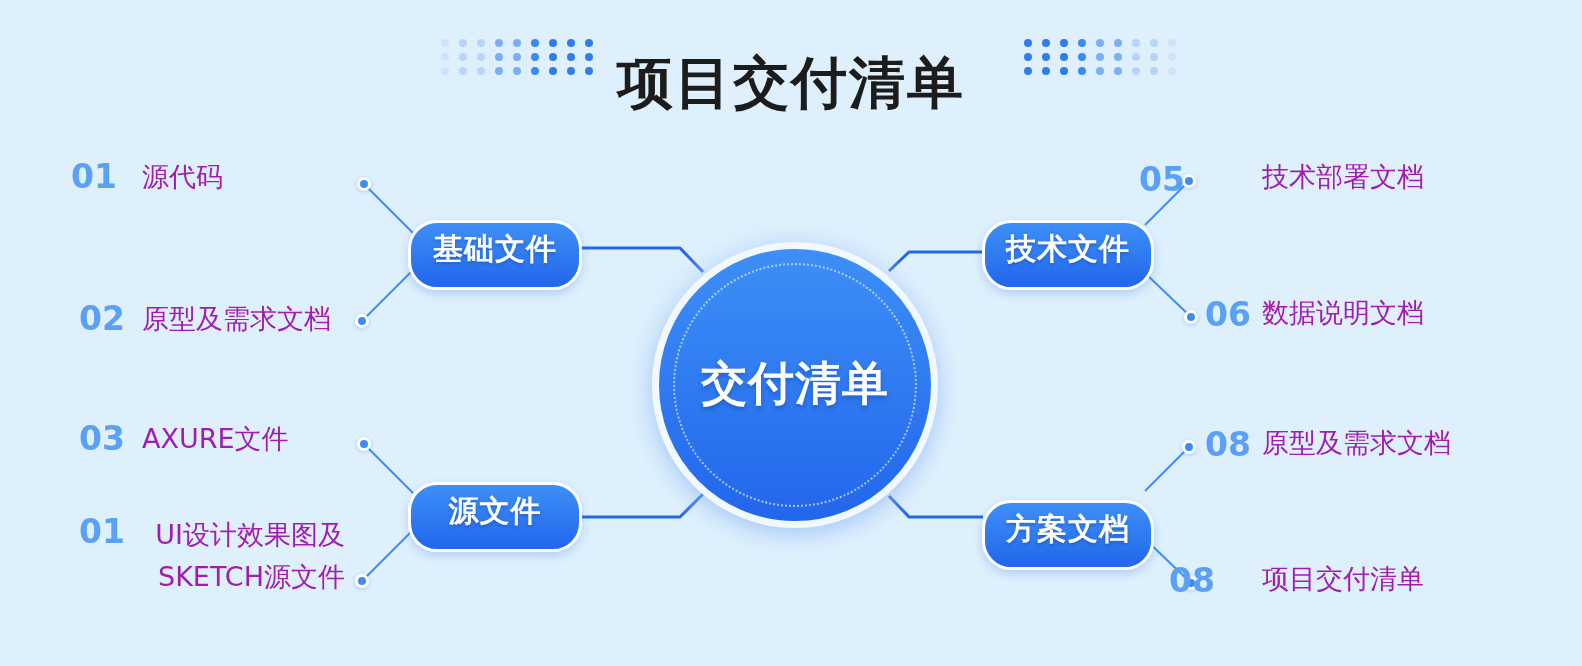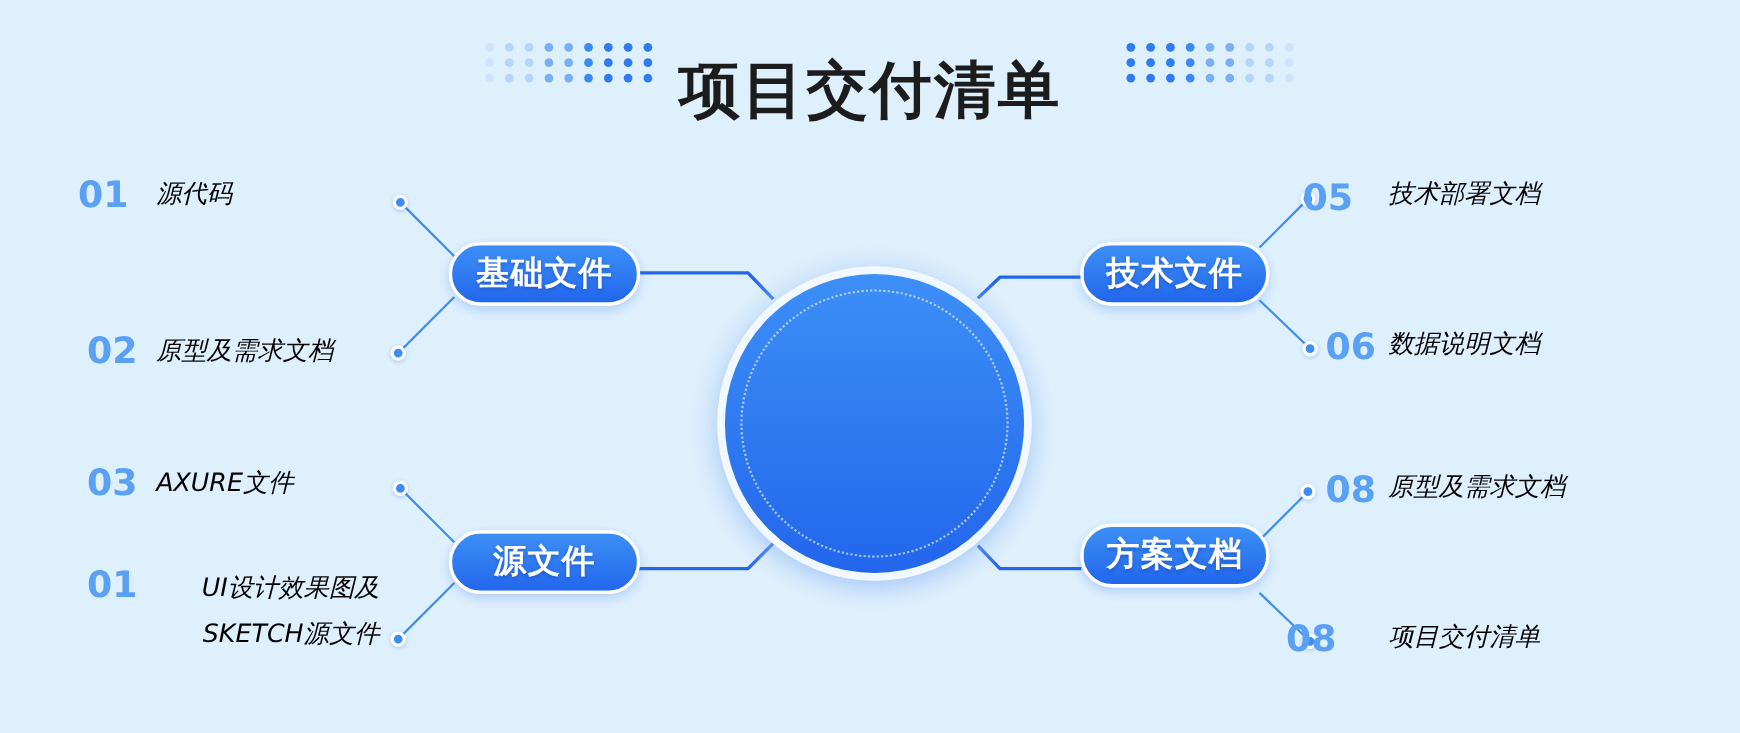--- a/index.html
+++ b/index.html
@@ -67,21 +67,21 @@
       left: 0; right: 0; top: 104px;
       text-align: center;
       color: #ffffff;
       font-size: 46px;
       font-weight: bold;
       letter-spacing: 1px;
       text-shadow: 0 3px 4px rgba(10,50,140,0.35);
     }
     .pill {
       position: absolute;
-      height: 58px;
+      height: 70px;
       border-radius: 29px;
       background: linear-gradient(180deg, #3d8ff6 0%, #2266ec 100%);
       border: 3px solid #ffffff;
       color: #ffffff;
       font-size: 30px;
       font-weight: bold;
       text-align: center;
       line-height: 52px;
       box-shadow: 0 4px 10px rgba(40,110,230,0.25);
       text-shadow: 0 2px 3px rgba(10,50,140,0.3);
@@ -97,25 +97,24 @@
     }
     .item-num {
       position: absolute;
       color: #5aa0f5;
       font-size: 33px;
       font-weight: bold;
       line-height: 40px;
     }
     .item-text {
       position: absolute;
-      color: #000000;
-      font-size: 23px;
+      color: #a21caf;
+      font-size: 27px;
       line-height: 40px;
       white-space: nowrap;
-      font-style: italic;
     }
     .item-text.right-align { text-align: right; }
   </style>
 </head>
 <body>
 
 <div class="title">
   <span>项目交付清单</span>
 </div>
 
@@ -205,26 +204,27 @@
     <line x1="1191" y1="317" x2="1145" y2="273"></line>
 
     <line x1="1189" y1="447" x2="1145" y2="491"></line>
     <line x1="1191" y1="583" x2="1145" y2="539"></line>
   </g>
 </svg>
 
 <div class="center-halo"></div>
 <div class="center-circle">
   <div class="inner-ring"></div>
+  <div class="center-label">交付清单</div>
 </div>
 
 <div class="pill" style="left:408px; top:220px; width:174px;">基础文件</div>
 <div class="pill" style="left:408px; top:482px; width:174px;">源文件</div>
 <div class="pill" style="left:982px; top:220px; width:172px;">技术文件</div>
-<div class="pill" style="left:982px; top:476px; width:172px;">方案文档</div>
+<div class="pill" style="left:982px; top:500px; width:172px;">方案文档</div>
 
 <div class="node-dot" style="left:357px; top:177px;"></div>
 <div class="node-dot" style="left:355px; top:314px;"></div>
 <div class="node-dot" style="left:357px; top:437px;"></div>
 <div class="node-dot" style="left:355px; top:574px;"></div>
 <div class="node-dot" style="left:1182px; top:174px;"></div>
 <div class="node-dot" style="left:1184px; top:310px;"></div>
 <div class="node-dot" style="left:1182px; top:440px;"></div>
 <div class="node-dot" style="left:1184px; top:576px;"></div>
 
@@ -234,21 +234,21 @@
 <div class="item-num" style="left:79px; top:299px;">02</div>
 <div class="item-text" style="left:142px; top:299px;">原型及需求文档</div>
 
 <div class="item-num" style="left:79px; top:419px;">03</div>
 <div class="item-text" style="left:142px; top:419px;">AXURE文件</div>
 
 <div class="item-num" style="left:79px; top:512px;">01</div>
 <div class="item-text right-align" style="left:140px; width:205px; top:515px;">UI设计效果图及</div>
 <div class="item-text right-align" style="left:140px; width:205px; top:557px;">SKETCH源文件</div>
 
-<div class="item-num" style="left:1184px; top:160px;">05</div>
+<div class="item-num" style="left:1139px; top:160px;">05</div>
 <div class="item-text" style="left:1262px; top:157px;">技术部署文档</div>
 
 <div class="item-num" style="left:1205px; top:295px;">06</div>
 <div class="item-text" style="left:1262px; top:293px;">数据说明文档</div>
 
 <div class="item-num" style="left:1205px; top:425px;">08</div>
 <div class="item-text" style="left:1262px; top:423px;">原型及需求文档</div>
 
 <div class="item-num" style="left:1169px; top:561px;">08</div>
 <div class="item-text" style="left:1262px; top:559px;">项目交付清单</div>

